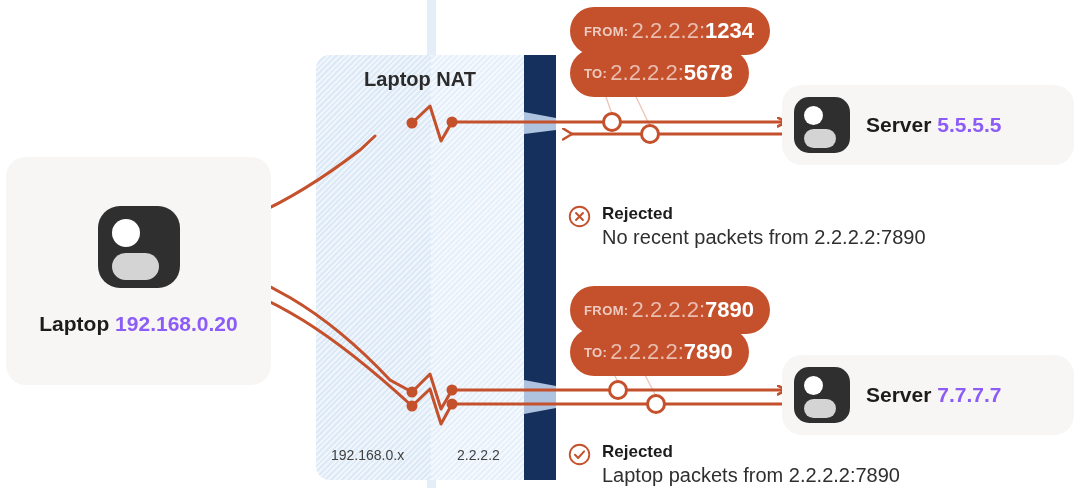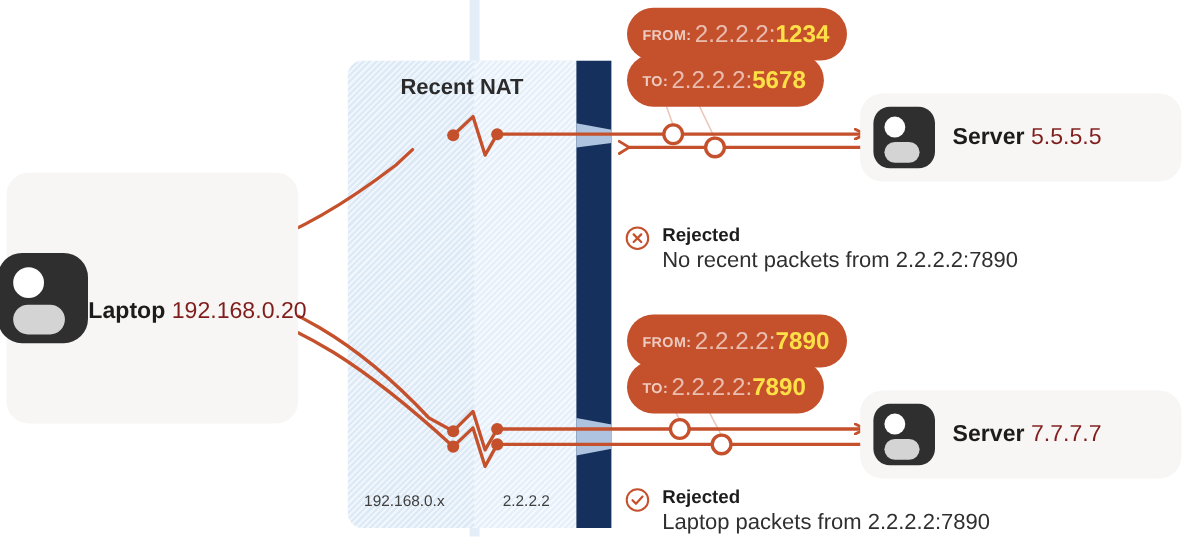--- a/index.html
+++ b/index.html
@@ -29,21 +29,21 @@
     background: #f7f6f4;
     border-radius: 20px;
     box-sizing: border-box;
   }
   #laptop-card {
     left: 6px;
     top: 157px;
     width: 265px;
     height: 228px;
     display: flex;
-    flex-direction: row;
+    flex-direction: column;
     align-items: center;
     justify-content: center;
   }
   .server-card {
     left: 782px;
     width: 292px;
     height: 80px;
     display: flex;
     flex-direction: row;
     align-items: center;
@@ -103,21 +103,21 @@
   }
   #laptop-card .node-label {
     margin-top: 24px;
     font-size: 21px;
   }
   .server-card .node-label {
     margin-left: 16px;
     font-size: 21px;
   }
   .node-label .name { font-weight: bold; color: #1c1c1c; margin-top: 36px; }
-  .node-label .addr { font-weight: normal; color: #7f1d1d; }
+  .node-label .addr { font-weight: bold; color: #8b5cf6; }
 
   
   #nat-box {
     position: absolute;
     left: 316px;
     top: 55px;
     width: 240px;
     height: 425px;
     border-radius: 14px 0 0 14px;
     background:
@@ -198,21 +198,21 @@
     letter-spacing: 0.4px;
     margin-right: 3px;
   }
   .pill-dim {
     font-size: 22px;
     color: rgba(255,255,255,0.62);
   }
   .pill-strong {
     font-size: 22px;
     font-weight: bold;
-    color: #fde047;
+    color: #ffffff;
   }
   #pill-from-top    { left: 570px; top: 7px; }
   #pill-to-top      { left: 570px; top: 49px; }
   #pill-from-bottom { left: 570px; top: 286px; }
   #pill-to-bottom   { left: 570px; top: 328px; }
 
   
   .status-block {
     position: absolute;
     display: flex;
@@ -242,21 +242,21 @@
 <body>
 
 <div id="stage">
 
   <div id="nat-divider"></div>
 
   <div id="nat-box">
     <div id="nat-zone-right"></div>
     <div id="nat-wall"></div>
   </div>
-  <div id="nat-title">Recent NAT</div>
+  <div id="nat-title">Laptop NAT</div>
   <div class="zone-label" id="zone-label-private">192.168.0.x</div>
   <div class="zone-label" id="zone-label-public">2.2.2.2</div>
 
   <svg id="diagram-svg" viewBox="0 0 1080 488">
     <defs>
       <marker id="arrow-right" markerWidth="11" markerHeight="11" refX="9.5" refY="5.5" orient="auto" markerUnits="userSpaceOnUse">
         <path d="M1,1 L10,5.5 L1,10" fill="none" stroke="#c4502c" stroke-width="2.6" stroke-linecap="round" stroke-linejoin="round"></path>
       </marker>
       <marker id="arrow-left" markerWidth="13" markerHeight="13" refX="3" refY="6.5" orient="auto" markerUnits="userSpaceOnUse">
         <path d="M12,1 L3,6.5 L12,12" fill="none" stroke="#c4502c" stroke-width="2.6" stroke-linecap="round" stroke-linejoin="round"></path>

